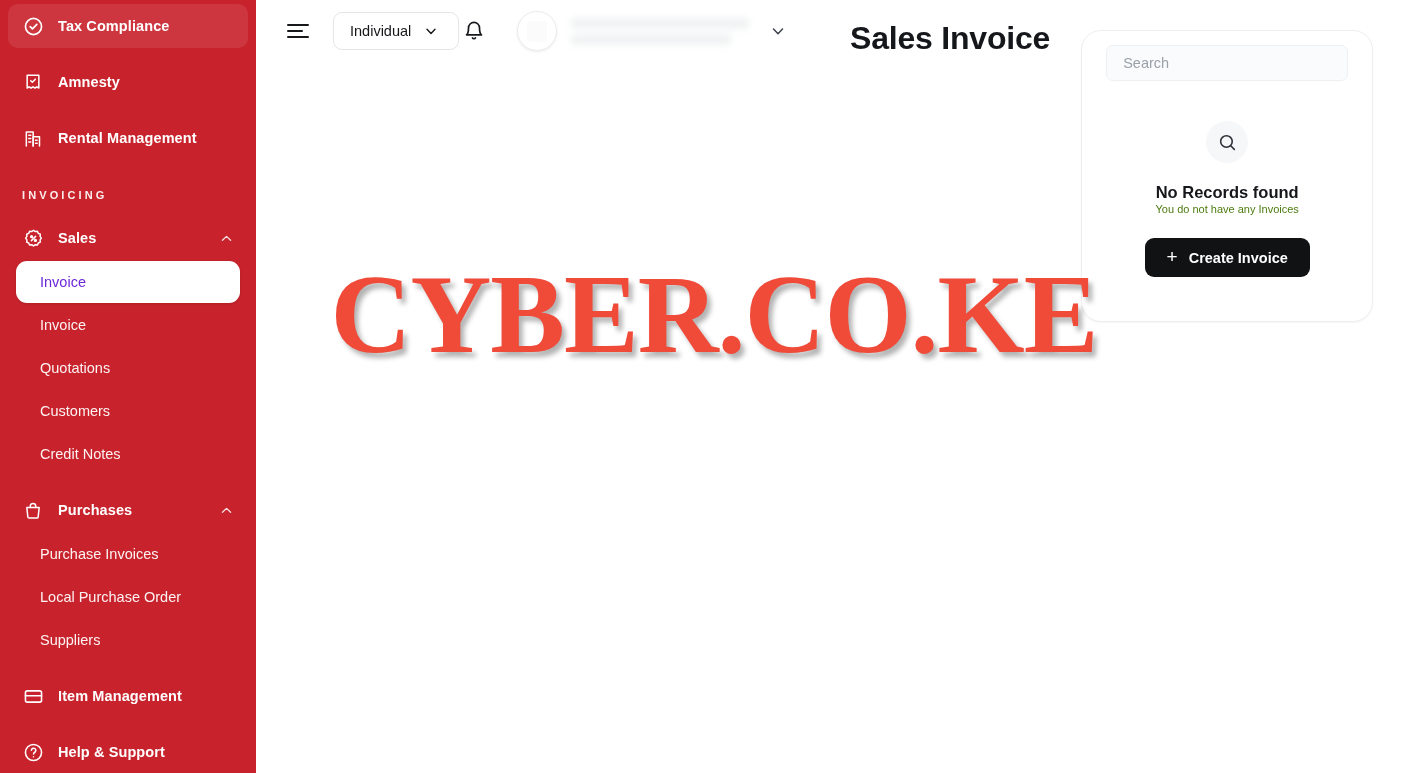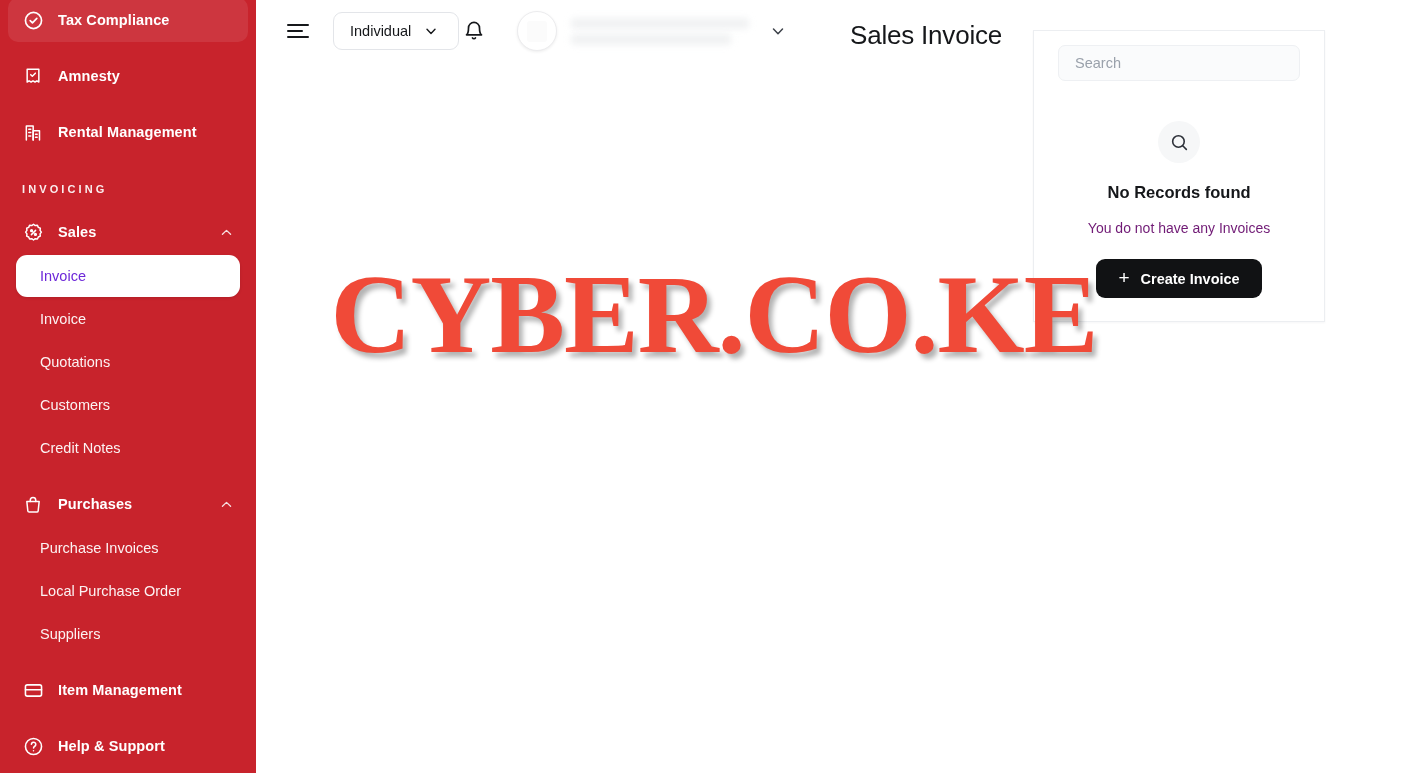--- a/index.html
+++ b/index.html
@@ -18,21 +18,21 @@
   }
 
   
   #sidebar {
     position: relative;
     width: 256px;
     height: 773px;
     background: #c8232c;
     flex: 0 0 256px;
     overflow: hidden;
-    padding-top: 6px;
+    padding-top: 12px;
   }
   .nav-item {
     display: flex;
     align-items: center;
     height: 44px;
     margin: 0 8px;
     padding: 0 14px;
     border-radius: 10px;
     color: #ffffff;
     font-size: 14.5px;
@@ -169,31 +169,31 @@
     height: 11px;
     border-radius: 3px;
     background: rgba(230,231,234,0.55);
     filter: blur(3.2px);
   }
   #user-meta .blur-line.l1 { width: 178px; }
   #user-meta .blur-line.l2 { width: 160px; }
   #user-chevron { width: 22px; height: 22px; display:flex; align-items:center; justify-content:center; margin-left: 6px; }
 
   #page-title {
-    font-size: 26px;
-    font-weight: normal;
+    font-size: 32px;
+    font-weight: bold;
     color: #15171a;
     letter-spacing: -.2px;
     padding: 20px 0 0 31px;
   }
 
   #content-card {
     margin: 30px 20px 0 31px;
     border: 1px solid #eceef1;
-    border-radius: 0;
+    border-radius: 20px;
     background: #ffffff;
     box-shadow: 0 1px 2px rgba(16,24,40,0.04);
     height: 292px;
     flex: 0 0 292px;
     padding: 14px 24px 0 24px;
   }
   #search-box {
     height: 36px;
     border: 1px solid #eef0f3;
     border-radius: 7px;
@@ -224,23 +224,23 @@
     display: flex; align-items: center; justify-content: center;
   }
   #empty-title {
     margin-top: 20px;
     font-size: 16.5px;
     font-weight: bold;
     color: #15171a;
     text-align: right;
   }
   #empty-sub {
-    margin-top: 18px;
-    font-size: 14px;
-    color: #701a75;
+    margin-top: 1px;
+    font-size: 11px;
+    color: #4d7c0f;
   }
   #create-btn {
     margin-top: 23px;
     height: 39px;
     background: #111214;
     color: #ffffff;
     border: 0;
     border-radius: 9px;
     padding: 0 22px;
     display: flex;

